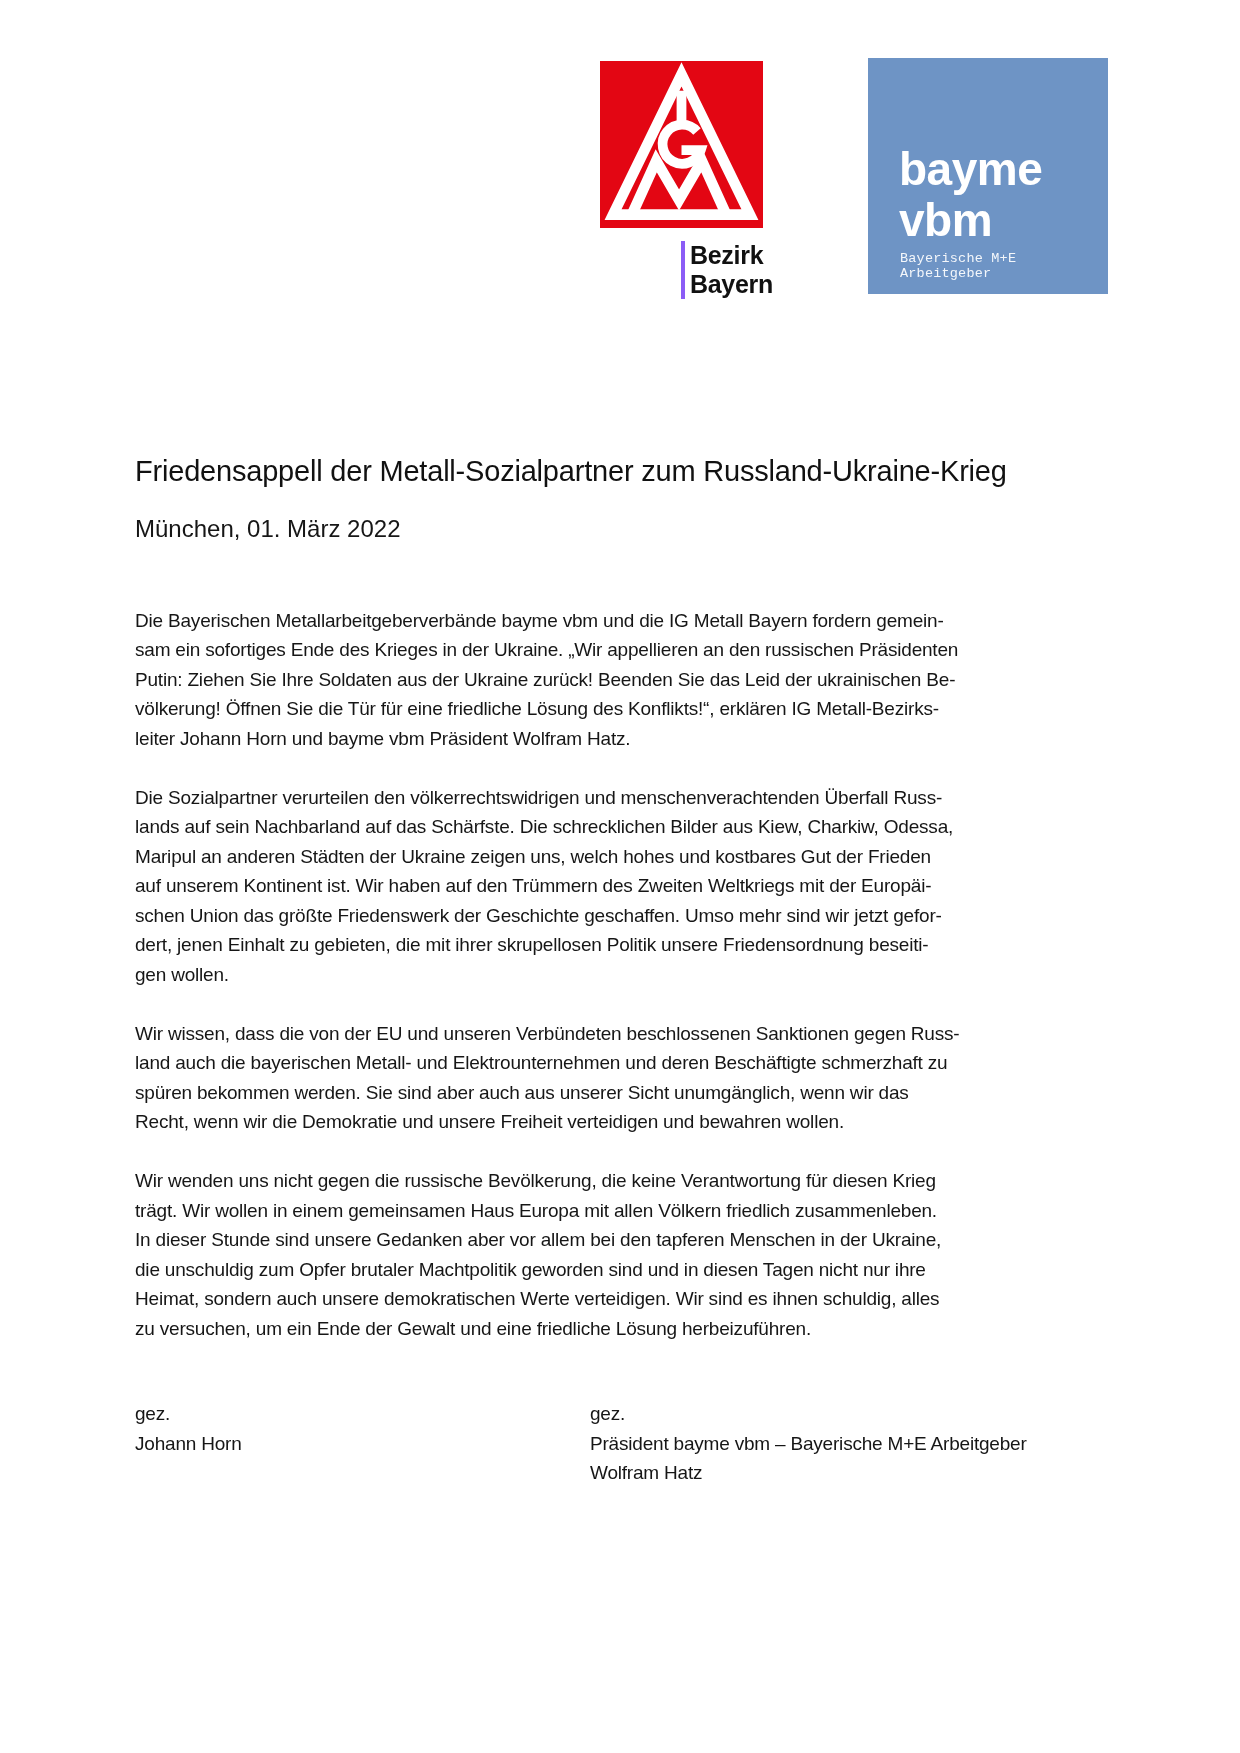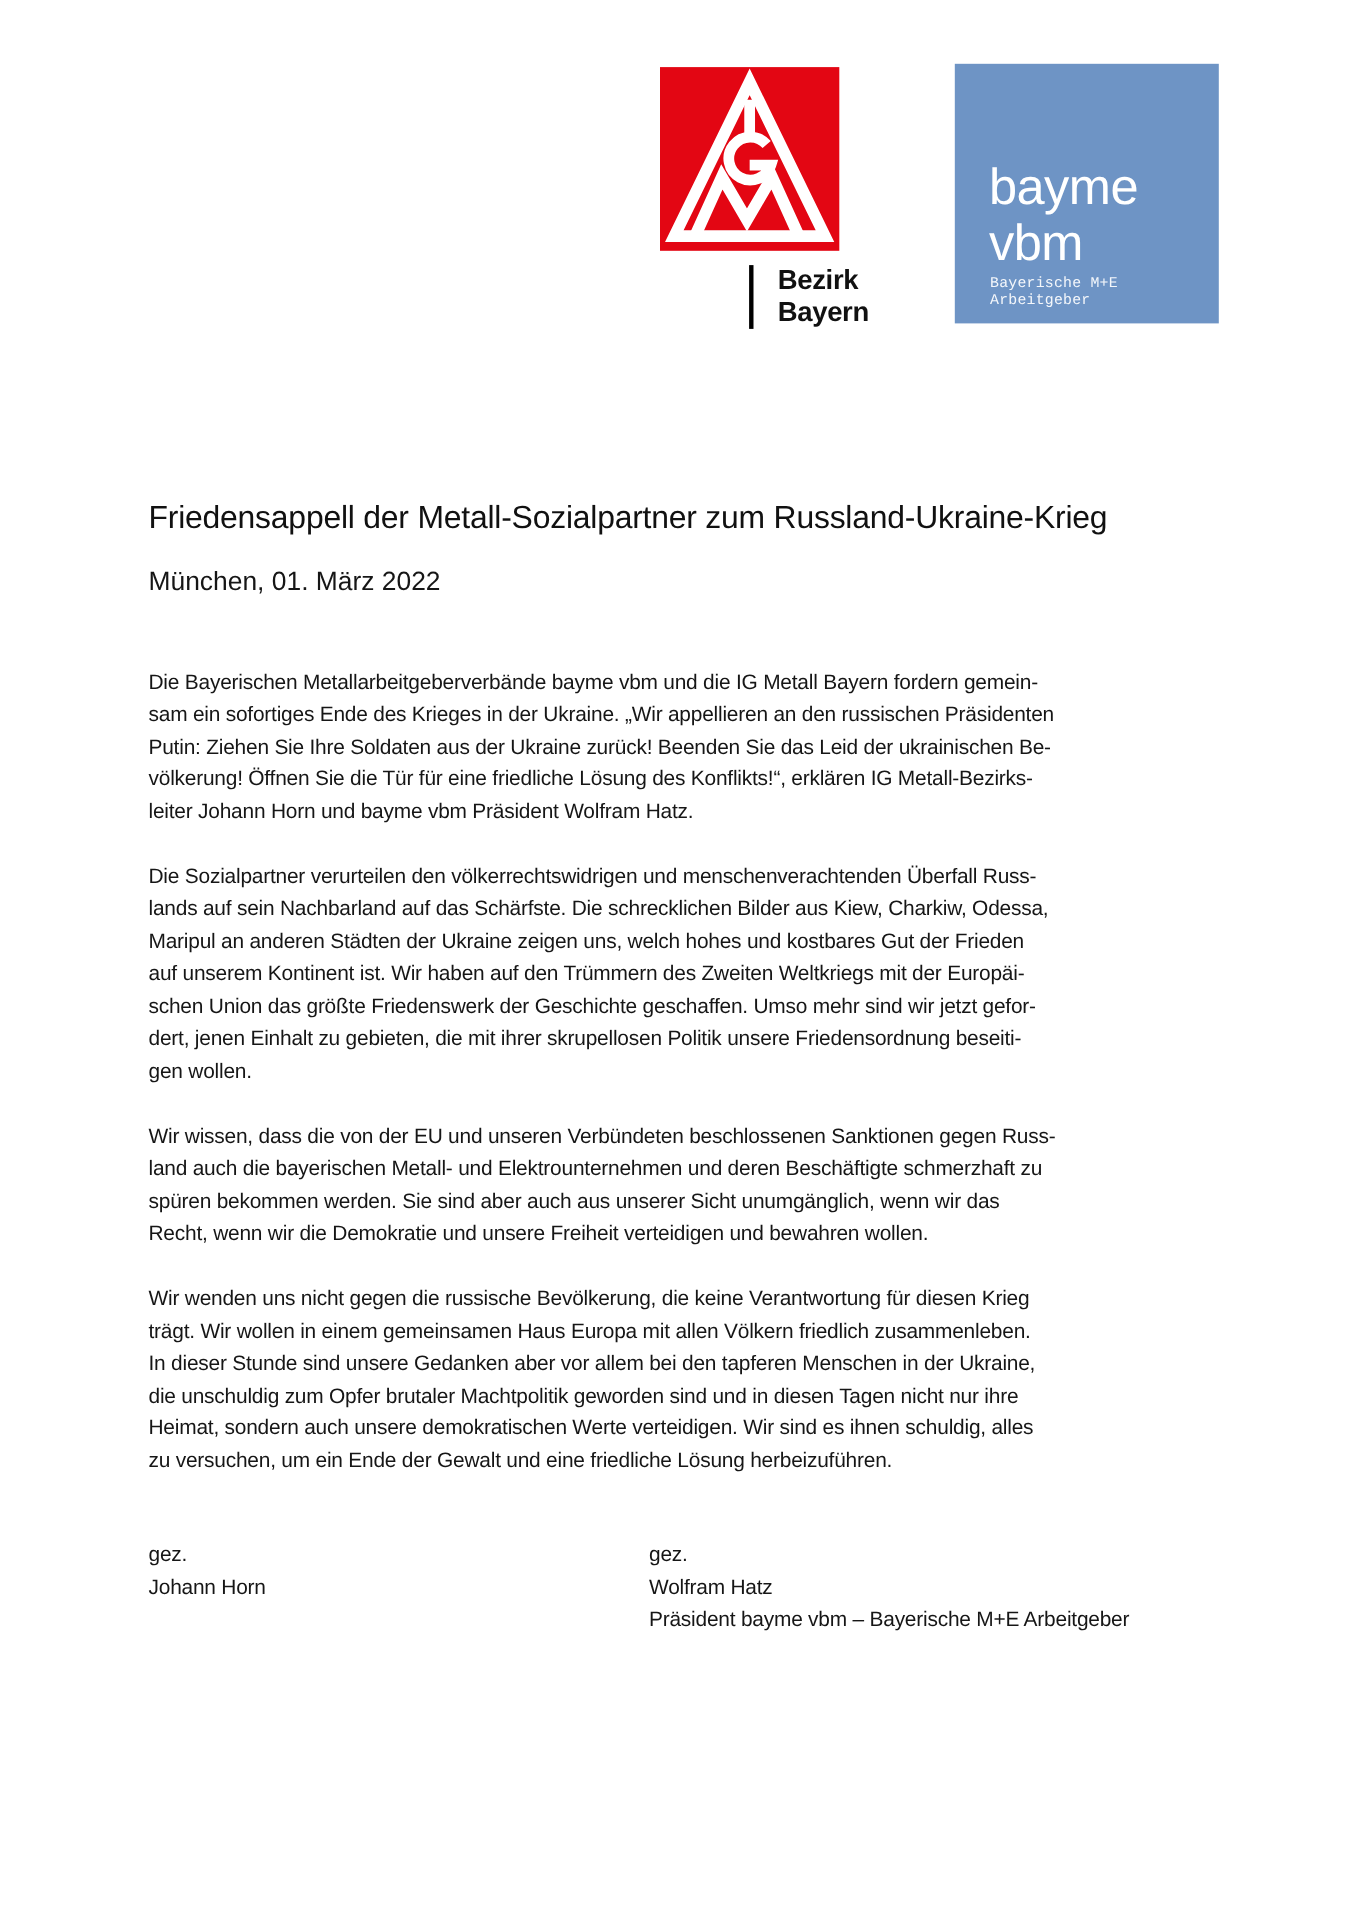--- a/index.html
+++ b/index.html
@@ -13,34 +13,34 @@
   }
 
   
   .igm-box{
     position:absolute;left:600px;top:61px;width:163px;height:167px;
     background:#e30613;
   }
   .igm-box svg{display:block;width:100%;height:100%;}
   .igm-caption{
     position:absolute;left:681px;top:241px;
-    border-left:4px solid #000000;
-    padding-left:22px;
+    border-left:4px solid #8b5cf6;
+    padding-left:5px;
     font-weight:bold;font-size:25px;line-height:29px;
     color:#111;
     white-space:pre-line;
     letter-spacing:-0.3px;
   }
   .bayme-box{
     position:absolute;left:868px;top:58px;width:240px;height:236px;
     background:#6e94c5;color:#fff;
   }
   .bayme-wordmark{
     position:absolute;left:31px;top:86px;
-    font-size:46px;font-weight:normal;line-height:51px;
+    font-size:46px;font-weight:bold;line-height:51px;
     letter-spacing:-0.5px;white-space:pre-line;color:#fff;
   }
   .bayme-subtitle{
     position:absolute;left:32px;top:193px;
     font-size:13.5px;font-weight:normal;color:#f4f7fb;
     letter-spacing:0.2px;
     font-family:Liberation Mono, monospace;
   }
 
   
@@ -119,19 +119,19 @@
 Heimat, sondern auch unsere demokratischen Werte verteidigen. Wir sind es ihnen schuldig, alles
 zu versuchen, um ein Ende der Gewalt und eine friedliche Lösung herbeizuführen.</p>
 
     <div class="signatures">
       <div class="sig-col-left">
         <div class="sig-line">gez.</div>
         <div class="sig-line">Johann Horn</div>
       </div>
       <div class="sig-col-right">
         <div class="sig-line">gez.</div>
+        <div class="sig-line">Präsident bayme vbm – Bayerische M+E Arbeitgeber</div>
         <div class="sig-line">Wolfram Hatz</div>
-        <div class="sig-line">Präsident bayme vbm – Bayerische M+E Arbeitgeber</div>
       </div>
     </div>
   </div>
 
 </div>
 
 </body></html>

